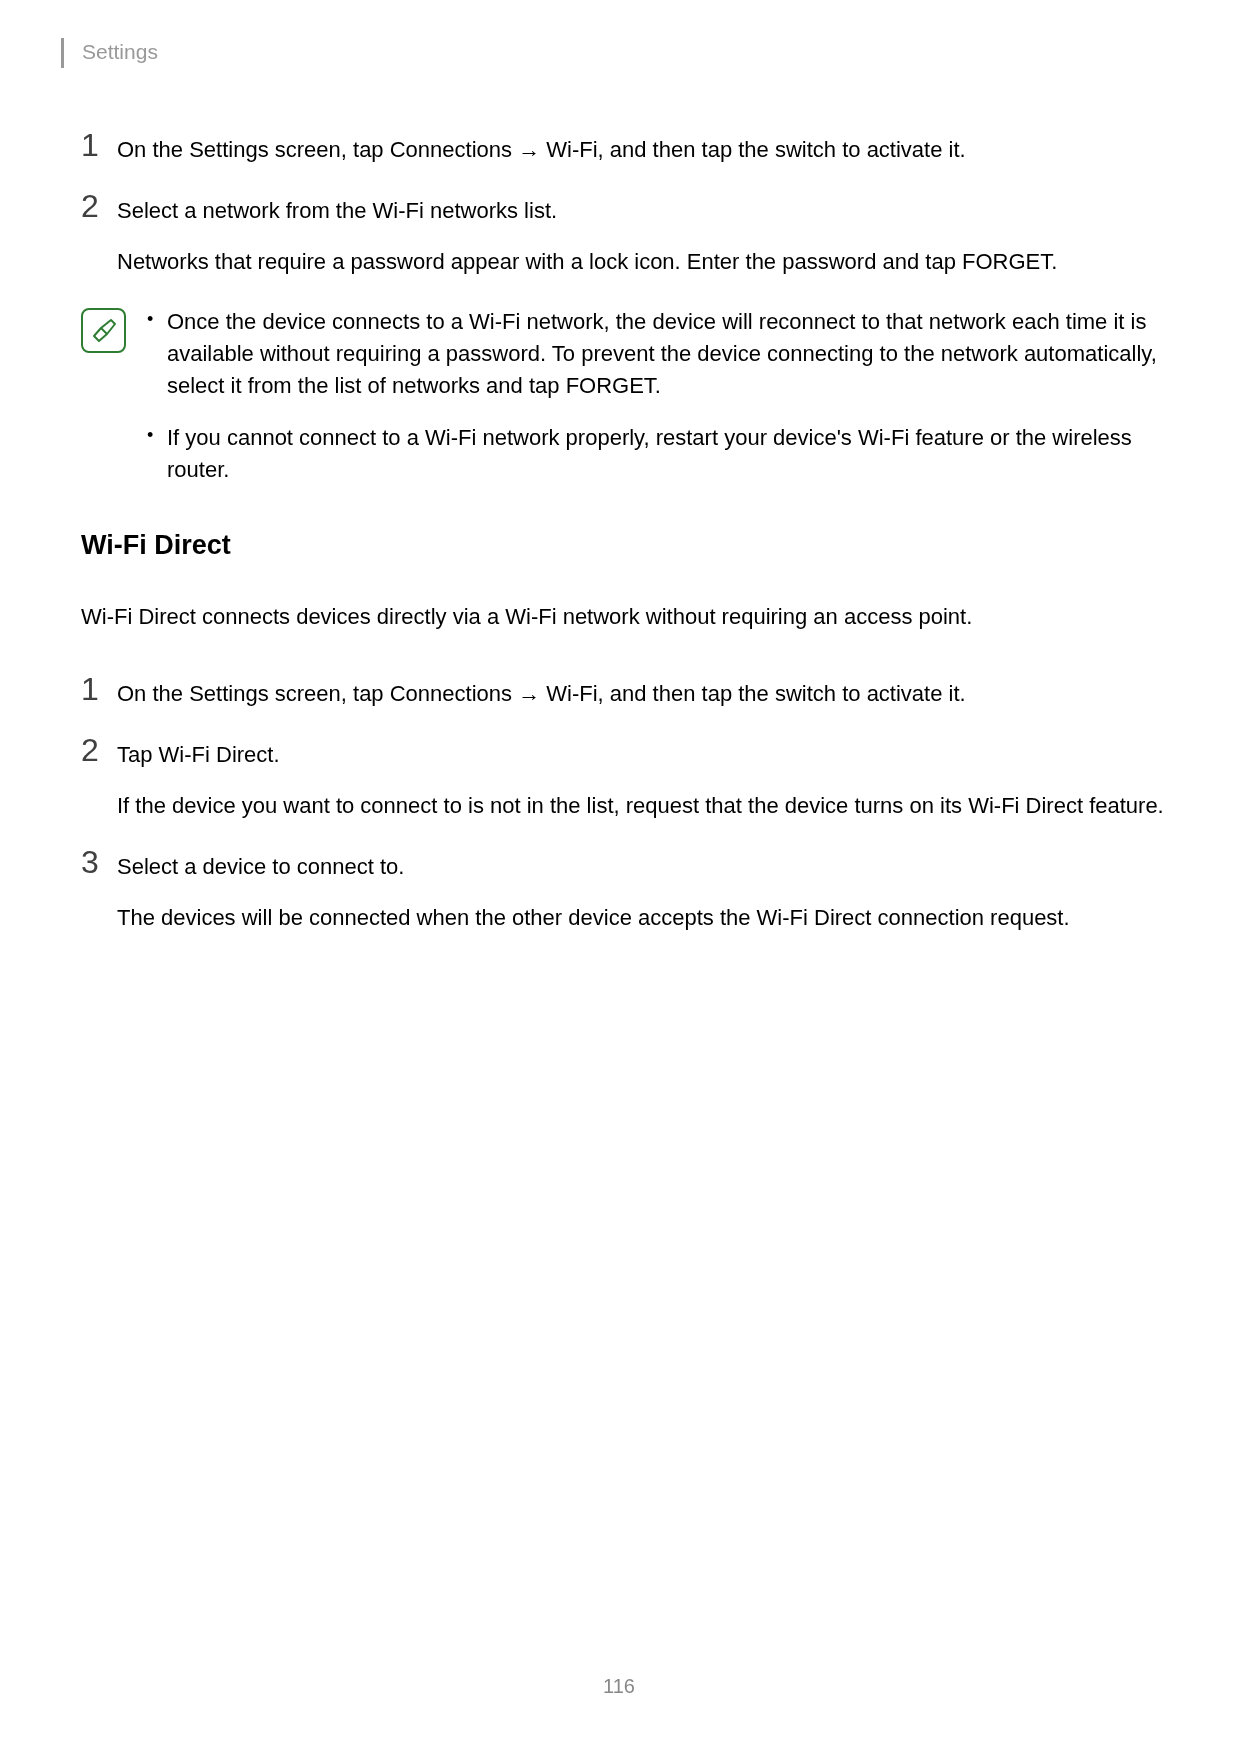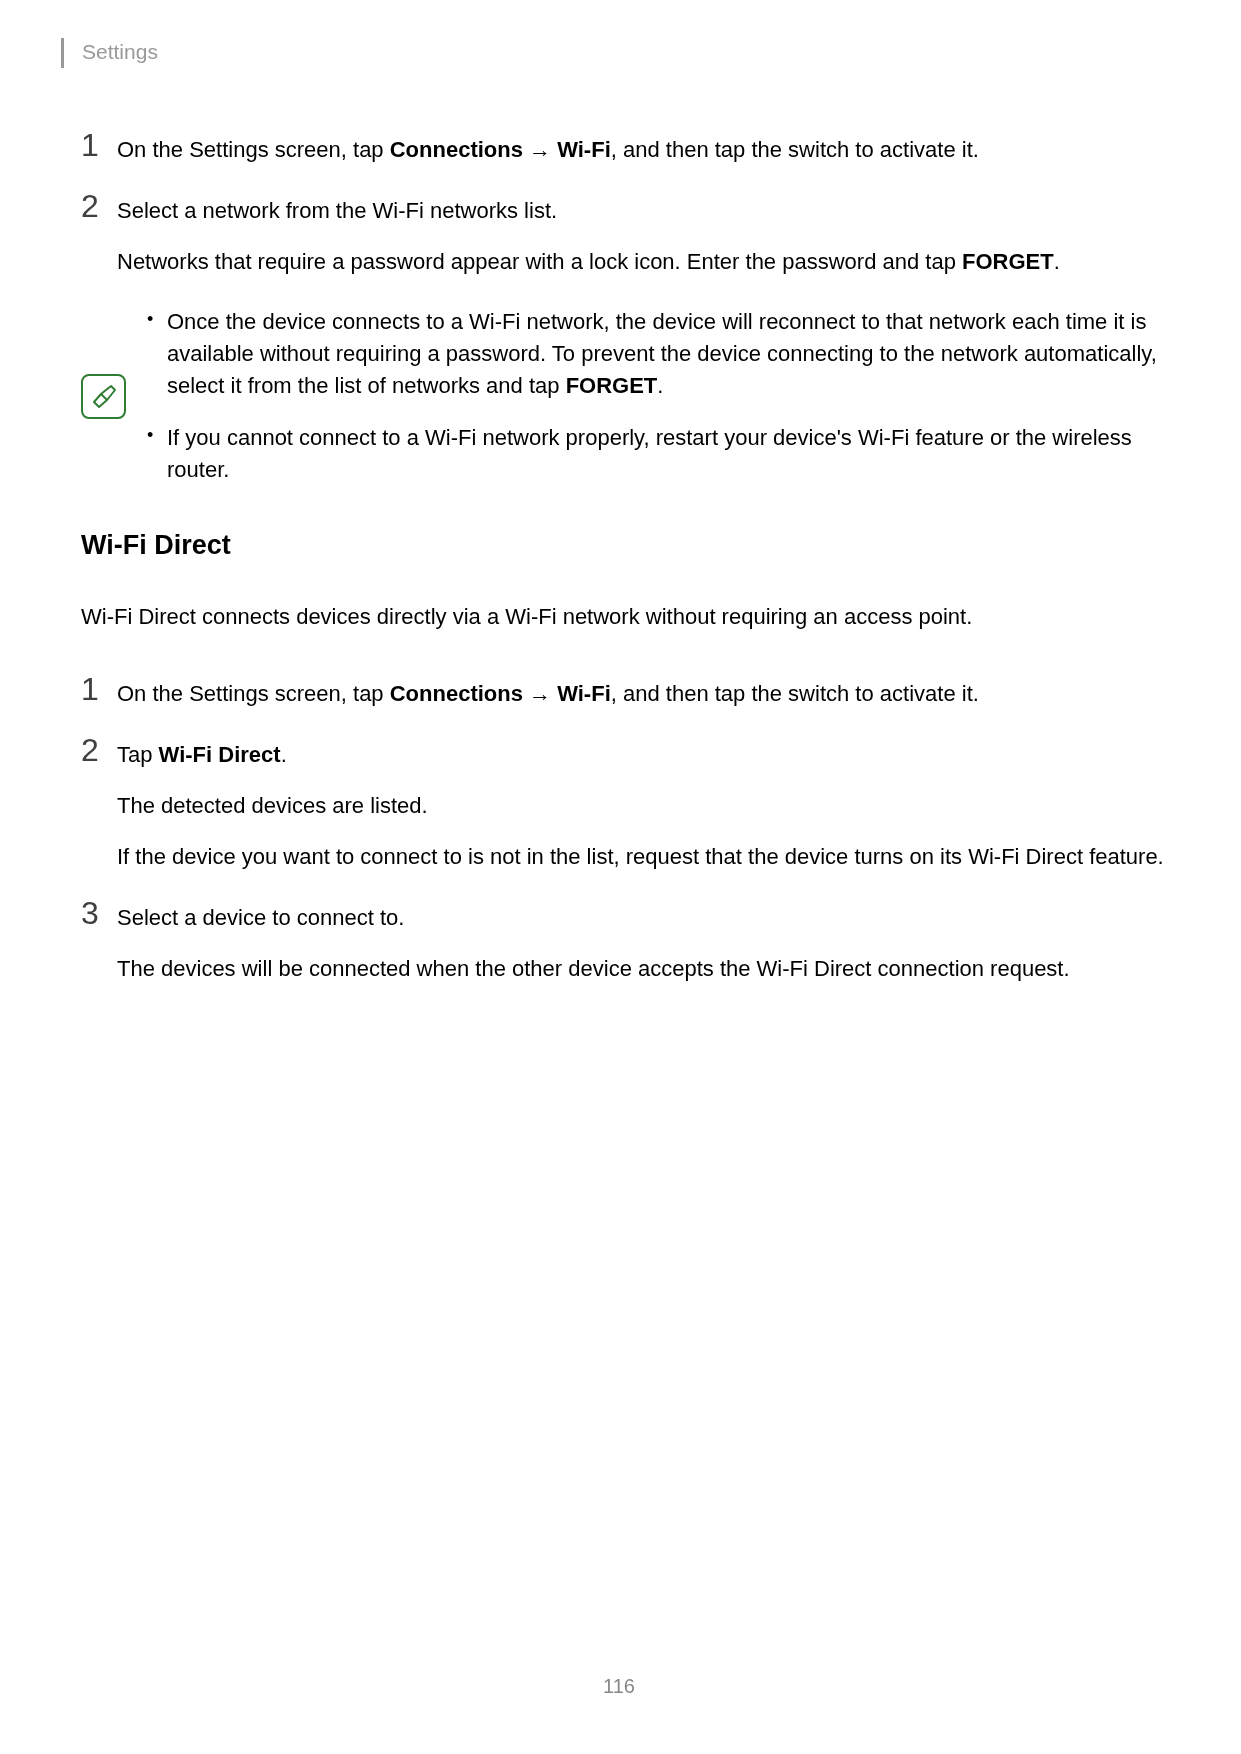--- a/index.html
+++ b/index.html
@@ -56,25 +56,25 @@
     .step-body {
       font-size: 22px;
       color: #000;
       line-height: 1.5;
       flex: 1;
     }
     .step-body p {
       margin-bottom: 18px;
     }
     .step-body p:last-child { margin-bottom: 0; }
-    .bold { font-weight: 700; }
+    .bold { font-weight: 400; }
     .arrow { font-weight: 400; }
     .note-block {
       display: flex;
-      align-items: center;
+      align-items: flex-start;
       margin-top: 8px;
       margin-bottom: 45px;
     }
     .note-icon-wrap {
       min-width: 60px;
       padding-top: 2px;
     }
     .note-icon {
       width: 45px;
       height: 45px;
@@ -180,21 +180,20 @@
         </p>
       </div>
     </div>
 
     <div class="step">
       <div class="step-num">2</div>
       <div class="step-body">
         <p>
           <span>Tap </span><span class="bold">Wi-Fi Direct</span><span>.</span>
         </p>
-        <p>The detected devices are listed.</p>
         <p>If the device you want to connect to is not in the list, request that the device turns on its Wi-Fi Direct feature.</p>
       </div>
     </div>
 
     <div class="step">
       <div class="step-num">3</div>
       <div class="step-body">
         <p>Select a device to connect to.</p>
         <p>The devices will be connected when the other device accepts the Wi-Fi Direct connection request.</p>
       </div>

